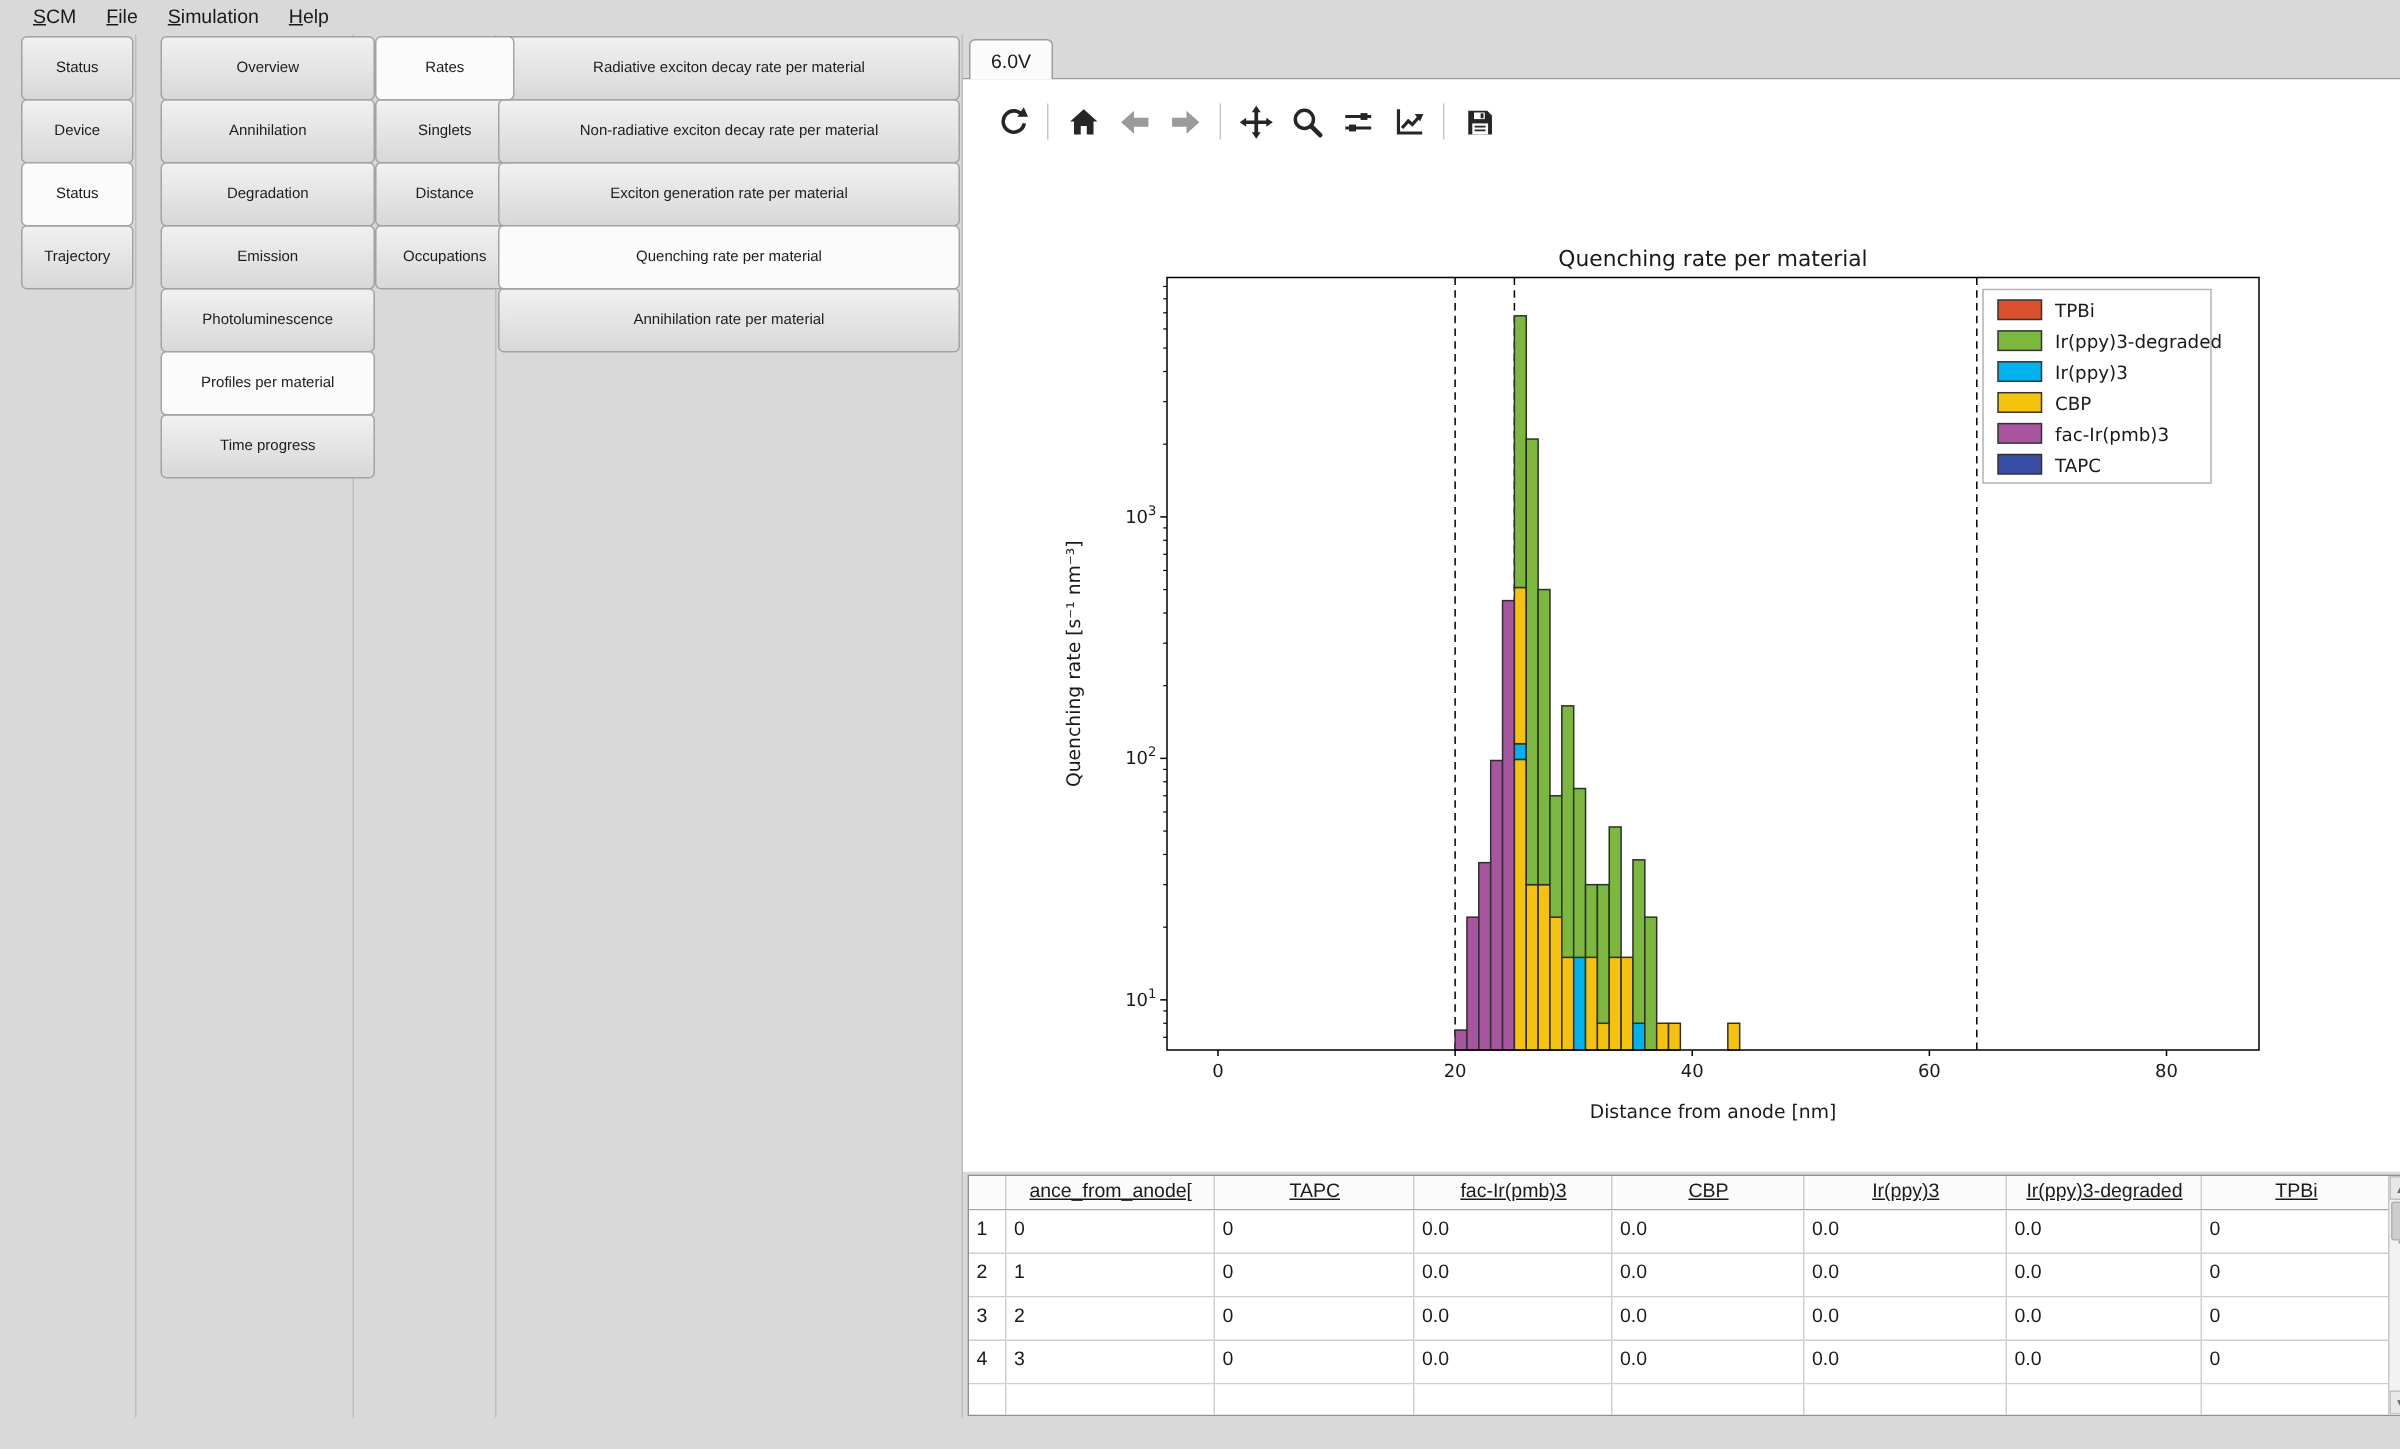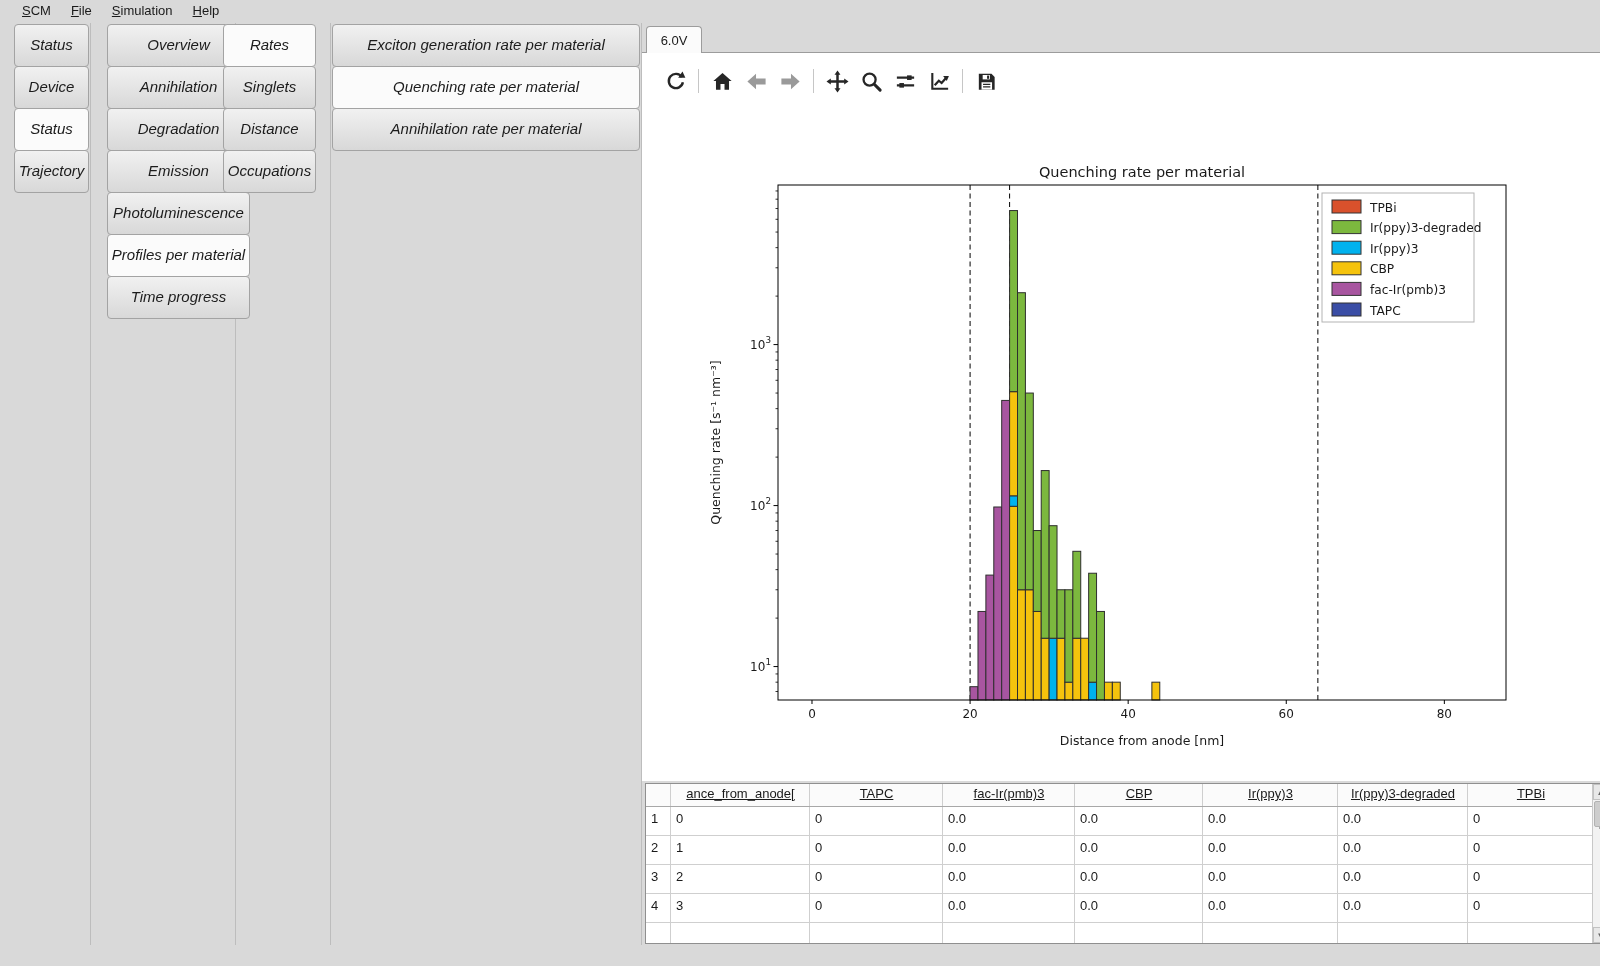--- a/index.html
+++ b/index.html
@@ -9,21 +9,21 @@
   
   .menubar{position:absolute;left:0;top:0;width:100%;height:23px;background:#d9d9d9;font-size:13px;}
   .menuitem{display:inline-block;padding:3px 10px 4px 10px;cursor:default;}
   .menuitem .mnemo{text-decoration:underline;}
   
   .navcol{position:absolute;top:24px;}
   .navbtn{position:relative;box-sizing:border-box;height:43px;margin-top:-1px;
           border:1px solid #a3a3a3;border-radius:4px;
           background:linear-gradient(#f1f1f1,#d8d8d8);
           display:flex;align-items:center;justify-content:center;
-          font-size:15px;color:#1c1c1c;line-height:1.1;font-style:italic;}
+          font-size:10px;color:#1c1c1c;line-height:1.1;}
   .navbtn:first-child{margin-top:0;}
   .navbtn.active{background:#fbfbfb;z-index:2;}
   .vsep{position:absolute;top:23px;width:1px;height:922px;background:#bdbdbd;}
   
   .page{position:absolute;left:630px;top:52px;width:970px;height:729px;background:#ffffff;
         border-top:1px solid #9c9c9c;box-sizing:border-box;}
   .tab{position:absolute;left:634px;top:26px;width:56px;height:27px;background:#fbfbfb;
        border:1px solid #9c9c9c;border-bottom:none;border-radius:4px 4px 0 0;z-index:3;
        display:flex;align-items:center;justify-content:center;font-size:13px;box-sizing:border-box;}
   
@@ -70,27 +70,29 @@
     </div>
   <div class="navcol" id="navcol2" style="left:95px;width:143px;">
       <div class="navbtn">Overview</div>
       <div class="navbtn">Annihilation</div>
       <div class="navbtn">Degradation</div>
       <div class="navbtn">Emission</div>
       <div class="navbtn">Photoluminescence</div>
       <div class="navbtn active">Profiles per material</div>
       <div class="navbtn">Time progress</div>
     </div>
-  <div class="navcol" id="navcol3" style="left:211px;width:93px;">
+  <div class="navcol" id="navcol3" style="left:238px;width:93px;">
       <div class="navbtn active">Rates</div>
       <div class="navbtn">Singlets</div>
       <div class="navbtn">Distance</div>
       <div class="navbtn">Occupations</div>
     </div>
   <div class="navcol" id="navcol4" style="left:320px;width:308px;">
+      <div class="navbtn">Radiative exciton decay rate per material</div>
+      <div class="navbtn">Non-radiative exciton decay rate per material</div>
       <div class="navbtn">Exciton generation rate per material</div>
       <div class="navbtn active">Quenching rate per material</div>
       <div class="navbtn">Annihilation rate per material</div>
     </div>
 
   <div class="page"></div>
   <div class="tab">
     <span>6.0V</span>
   </div>
 

